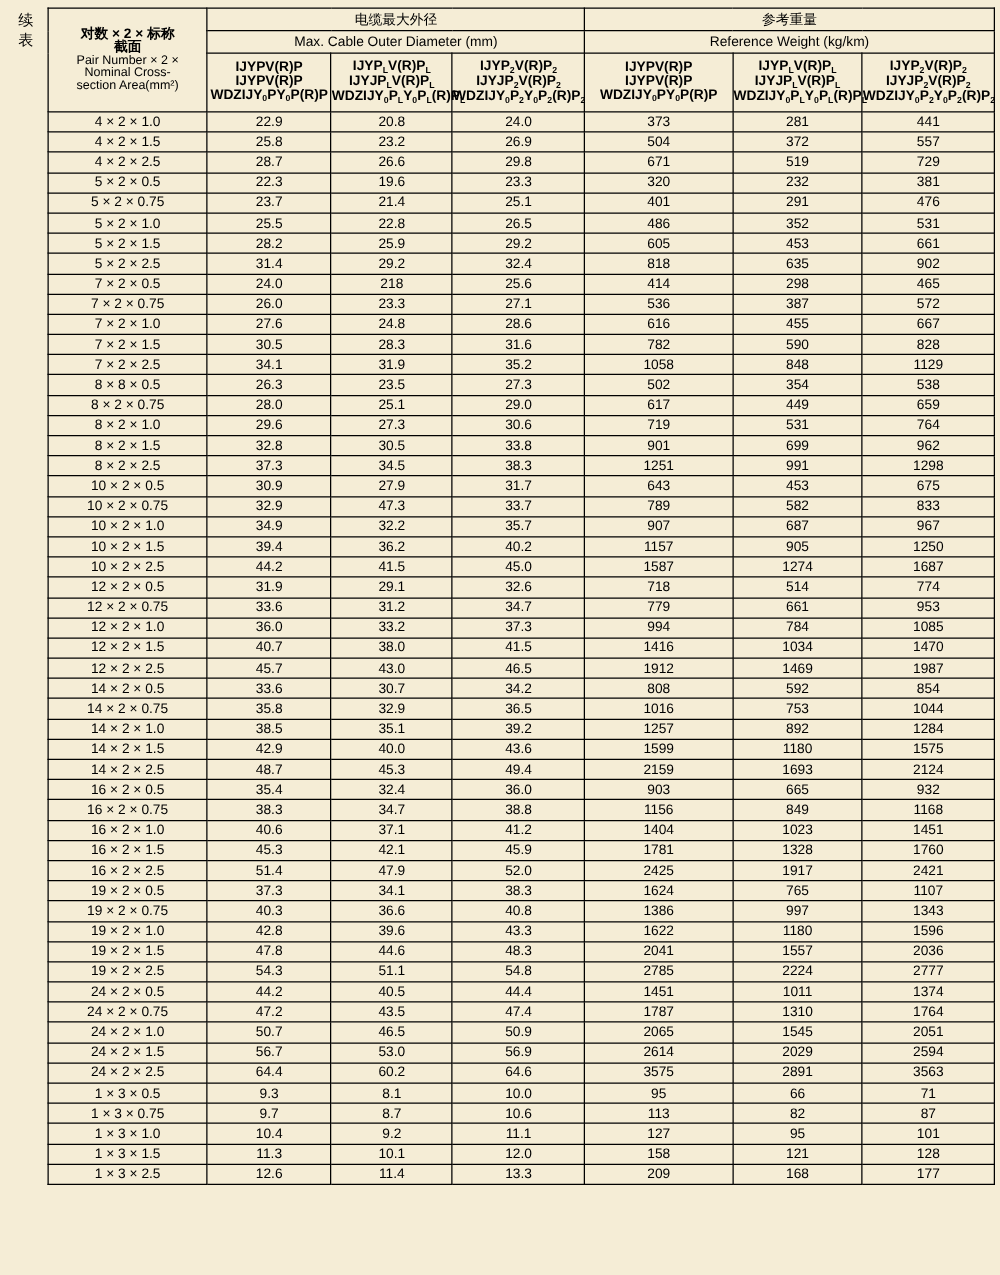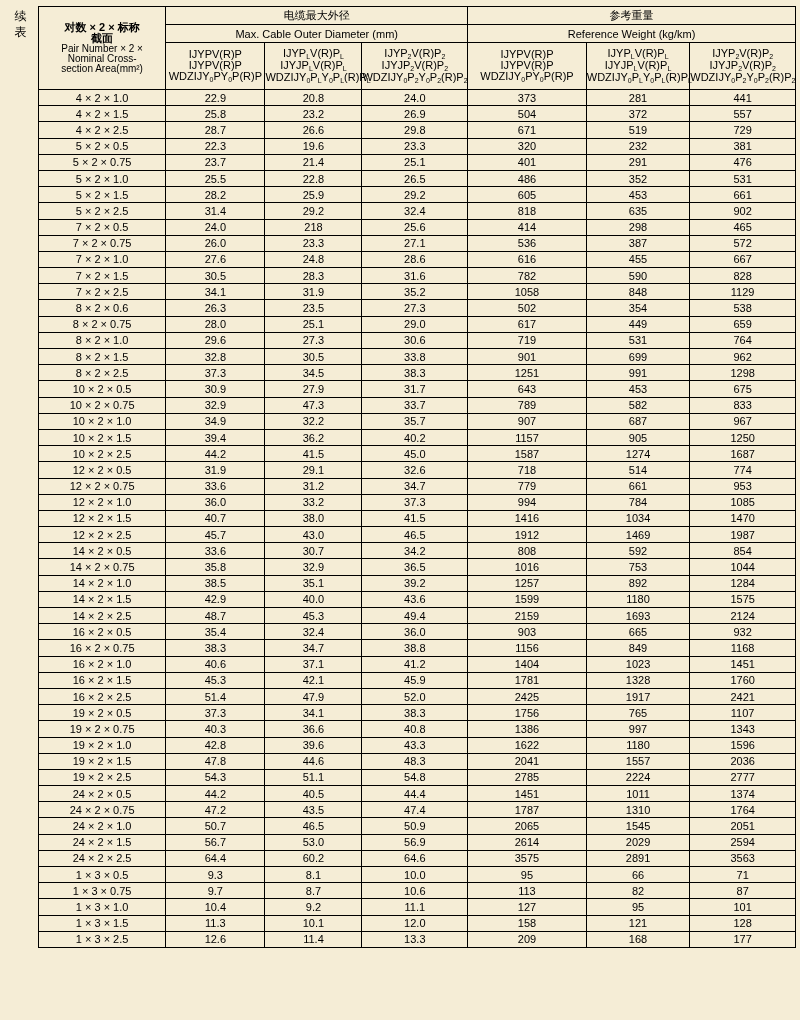--- a/index.html
+++ b/index.html
@@ -50,21 +50,21 @@
     font-size: 12px;
     height: 17px;
     font-weight: normal;
   }
   .hdr-cn { font-size: 11.5px; }
   .hdr-sub {
     font-size: 9px;
     line-height: 11px;
     height: 46px;
     padding: 1px 0;
-    font-weight: normal;
+    font-weight: bold;
   }
   .hdr-sub div { white-space: nowrap; }
   .corner {
     font-size: 9.5px;
     line-height: 11px;
     padding: 1px 2px;
     font-weight: normal;
   }
   .corner .cn { font-size: 11px; font-weight: bold; }
   .corner .en { font-size: 10px; line-height: 10px; }
@@ -259,21 +259,21 @@
         <tr class="row">
           <td>7 × 2 × 2.5</td>
           <td>34.1</td>
           <td>31.9</td>
           <td>35.2</td>
           <td>1058</td>
           <td>848</td>
           <td>1129</td>
         </tr>
         <tr class="row">
-          <td>8 × 2 × 0.6</td>
+          <td>8 × 8 × 0.5</td>
           <td>26.3</td>
           <td>23.5</td>
           <td>27.3</td>
           <td>502</td>
           <td>354</td>
           <td>538</td>
         </tr>
         <tr class="row">
           <td>8 × 2 × 0.75</td>
           <td>28.0</td>
@@ -488,21 +488,21 @@
           <td>52.0</td>
           <td>2425</td>
           <td>1917</td>
           <td>2421</td>
         </tr>
         <tr class="row">
           <td>19 × 2 × 0.5</td>
           <td>37.3</td>
           <td>34.1</td>
           <td>38.3</td>
-          <td>1756</td>
+          <td>1624</td>
           <td>765</td>
           <td>1107</td>
         </tr>
         <tr class="row">
           <td>19 × 2 × 0.75</td>
           <td>40.3</td>
           <td>36.6</td>
           <td>40.8</td>
           <td>1386</td>
           <td>997</td>

